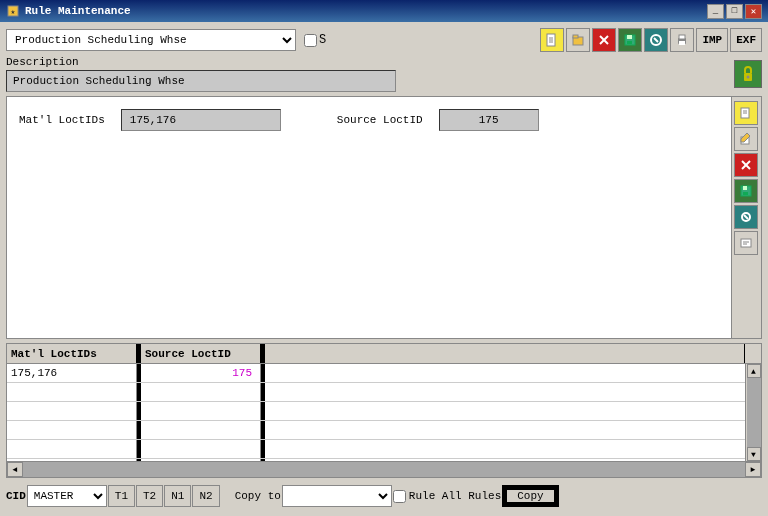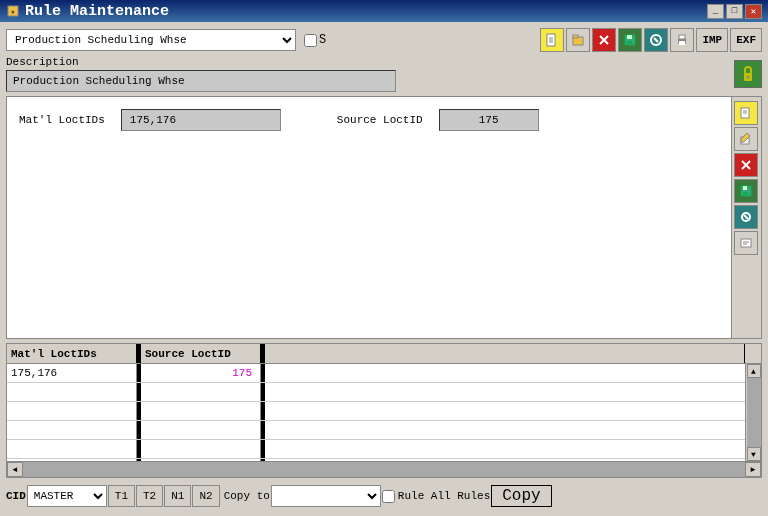--- a/index.html
+++ b/index.html
@@ -23,21 +23,21 @@
       user-select: none;
     }
     .title-bar-icon {
       width: 14px;
       height: 14px;
       margin-right: 5px;
       display: flex; align-items: center; justify-content: center;
     }
     .title-bar-text {
       flex: 1;
-      font-size: 15px;
+      font-size: 11px;
       font-weight: bold;
     }
     .title-bar-buttons {
       display: flex;
       gap: 2px;
     }
     .title-btn {
       width: 17px;
       height: 15px;
       background: #d4d0c8;
@@ -362,42 +362,42 @@
       height: 22px;
       border: 1px solid #888;
       background: #d4d0c8;
       padding: 0 6px;
       font-size: 11px;
       font-family: 'Courier New', Courier, monospace;
       cursor: pointer;
     }
     .copy-to-label {
       font-size: 11px;
-      margin-left: 3px;
+      margin-left: 14px;
     }
     .copy-to-select {
       background: white;
       border: 1px solid #888;
       height: 22px;
       width: 110px;
       font-size: 11px;
       font-family: 'Courier New', Courier, monospace;
     }
     .copy-all-check {
       display: flex;
       align-items: center;
       gap: 3px;
       font-size: 11px;
     }
     .copy-btn {
       height: 22px;
-      border: 1px solid #000000;
+      border: 5px solid #000000;
       background: #d4d0c8;
       padding: 0 10px;
-      font-size: 16px;
+      font-size: 11px;
       font-family: 'Courier New', Courier, monospace;
       cursor: pointer;
     }
   </style>
 </head>
 <body>
 
 <div class="title-bar">
   <div class="title-bar-icon">
     <svg width="12" height="12" viewBox="0 0 12 12">

